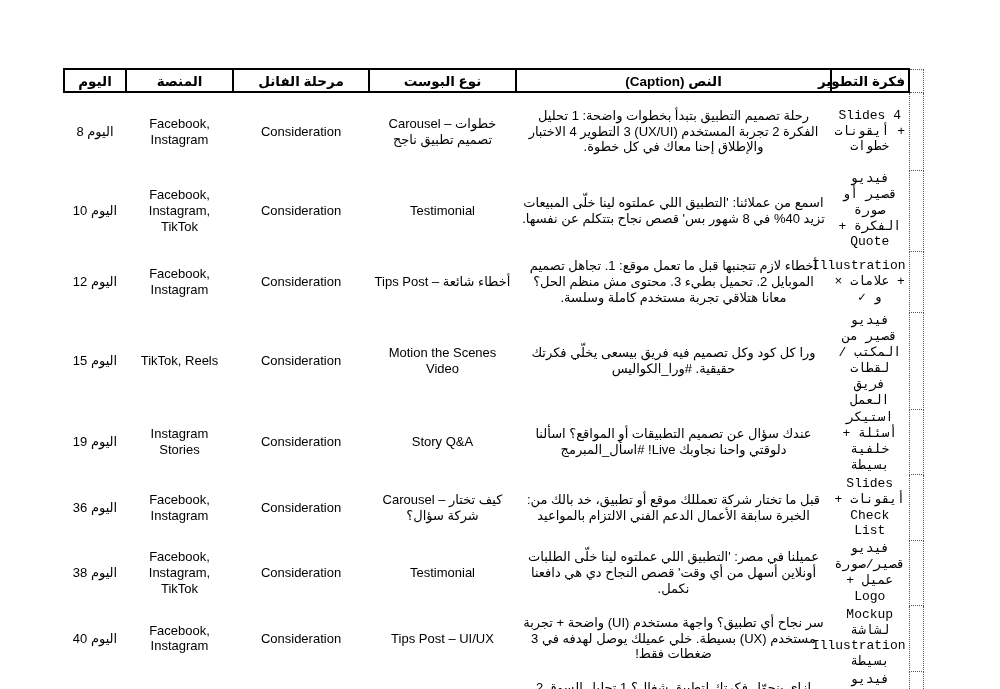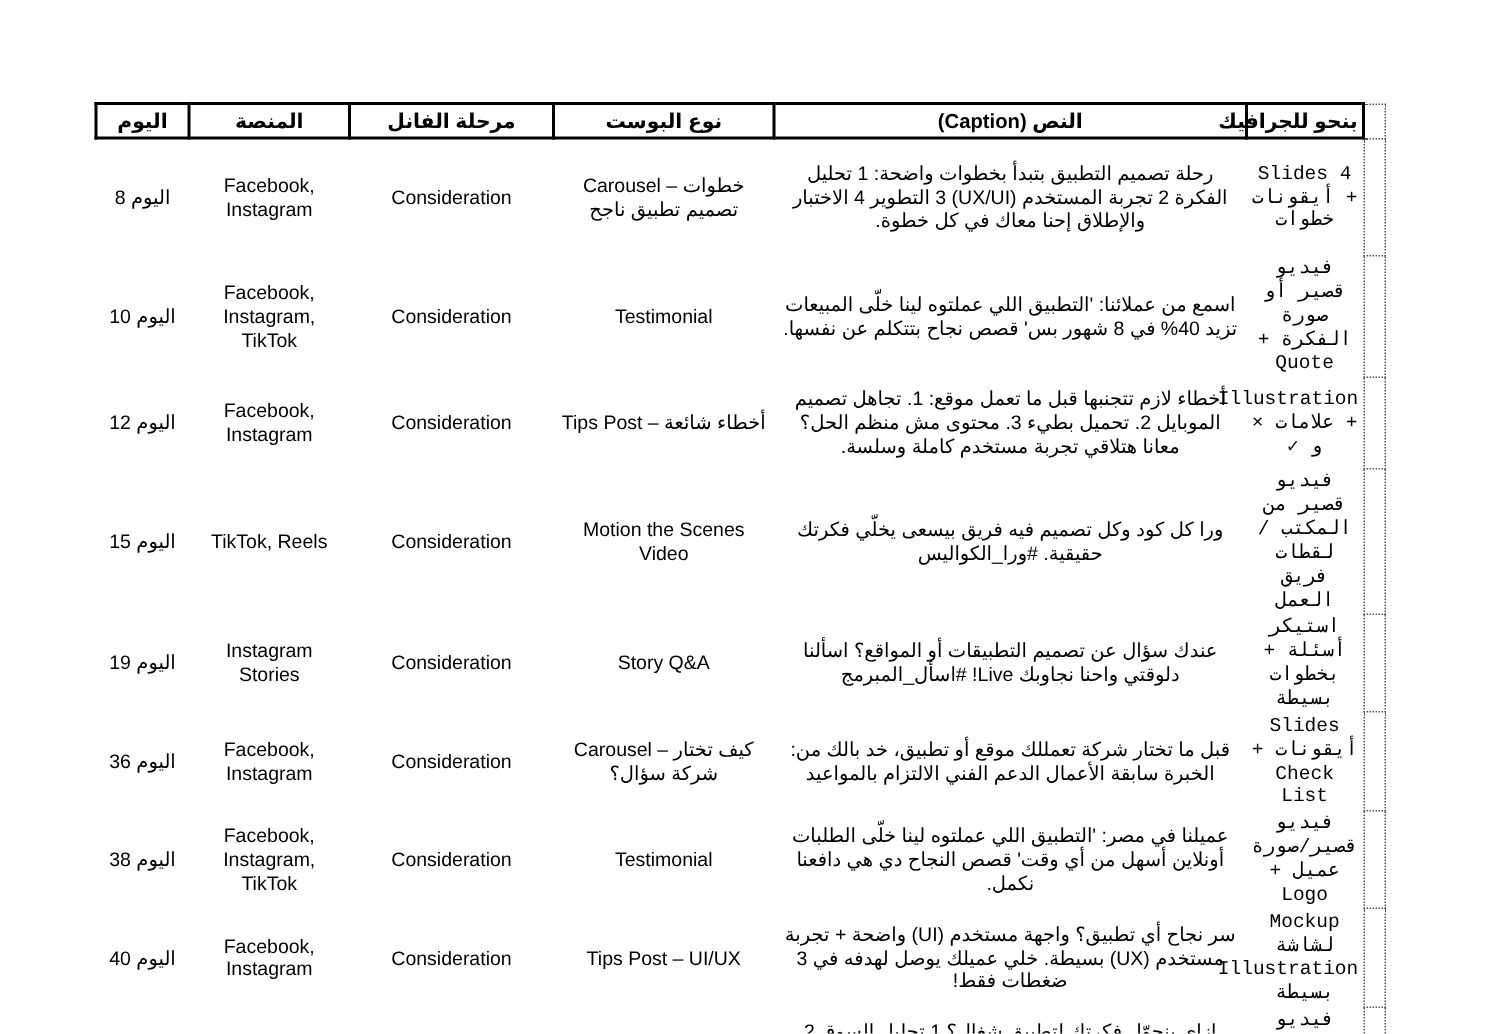--- a/index.html
+++ b/index.html
@@ -79,21 +79,21 @@
         <col class="c-graphic">
         <col class="c-spacer">
     </colgroup>
     <thead>
       <tr>
         <th dir="rtl">اليوم</th>
         <th dir="rtl">المنصة</th>
         <th dir="rtl">مرحلة الفانل</th>
         <th dir="rtl">نوع البوست</th>
         <th dir="rtl">النص (Caption)</th>
-        <th dir="rtl">بنحو للجرافيك</th>
+        <th dir="rtl">فكرة التطوير</th>
         <th class="spacer-h"></th>
       </tr>
     </thead>
     <tbody id="tbody">
         <tr style="height: 78px;">
     <td class="day-cell">اليوم 8</td>
     <td class="platform-cell">Facebook, Instagram</td>
     <td class="stage-cell">Consideration</td>
     <td class="post-cell">Carousel – خطوات تصميم تطبيق ناجح</td>
     <td class="caption-cell">رحلة تصميم التطبيق بتبدأ بخطوات واضحة: 1 تحليل الفكرة 2 تجربة المستخدم (UX/UI) 3 التطوير 4 الاختبار والإطلاق إحنا معاك في كل خطوة.</td>
@@ -126,21 +126,21 @@
     <td class="caption-cell">ورا كل كود وكل تصميم فيه فريق بيسعى يخلّي فكرتك حقيقية. #ورا_الكواليس</td>
     <td class="graphic-cell">فيديو قصير من المكتب / لقطات فريق العمل</td>
     <td class="spacer-cell"></td>
   </tr>
         <tr style="height: 50px;">
     <td class="day-cell">اليوم 19</td>
     <td class="platform-cell">Instagram Stories</td>
     <td class="stage-cell">Consideration</td>
     <td class="post-cell">Story Q&amp;A</td>
     <td class="caption-cell">عندك سؤال عن تصميم التطبيقات أو المواقع؟ اسألنا دلوقتي واحنا نجاوبك Live! #اسأل_المبرمج</td>
-    <td class="graphic-cell">استيكر أسئلة + بخطوات بسيطة</td>
+    <td class="graphic-cell">استيكر أسئلة + خلفية بسيطة</td>
     <td class="spacer-cell"></td>
   </tr>
         <tr style="height: 55px;">
     <td class="day-cell">اليوم 36</td>
     <td class="platform-cell">Facebook, Instagram</td>
     <td class="stage-cell">Consideration</td>
     <td class="post-cell">Carousel – كيف تختار شركة سؤال؟</td>
     <td class="caption-cell">قبل ما تختار شركة تعمللك موقع أو تطبيق، خد بالك من: الخبرة سابقة الأعمال الدعم الفني الالتزام بالمواعيد</td>
     <td class="graphic-cell">Slides أيقونات + Check List</td>
     <td class="spacer-cell"></td>

